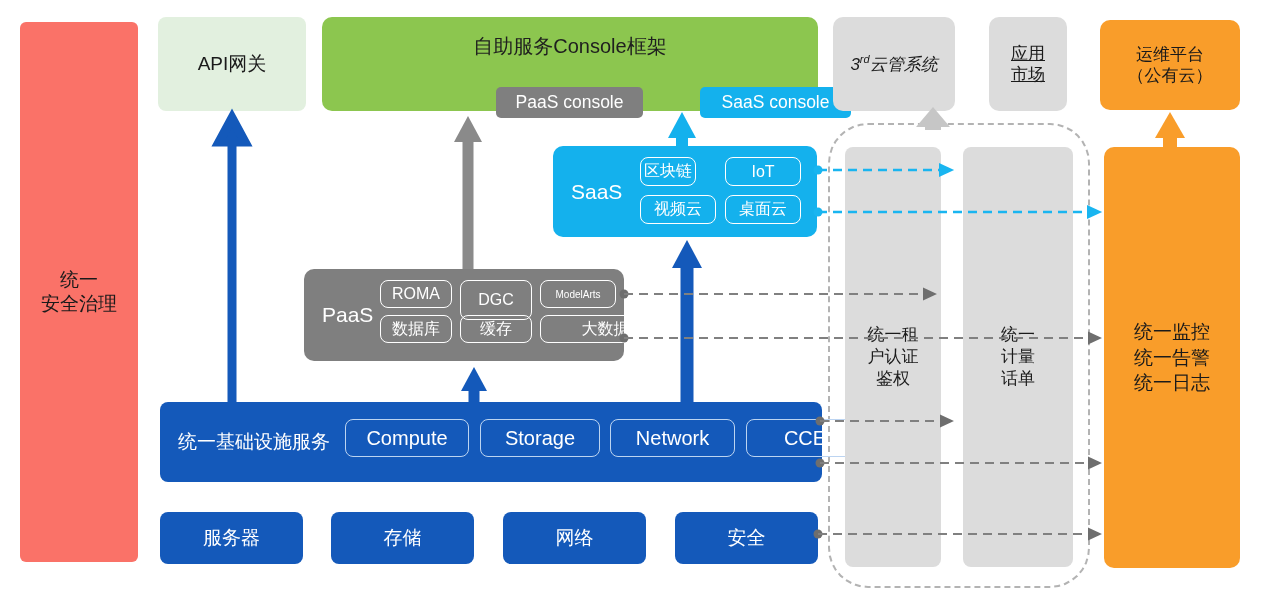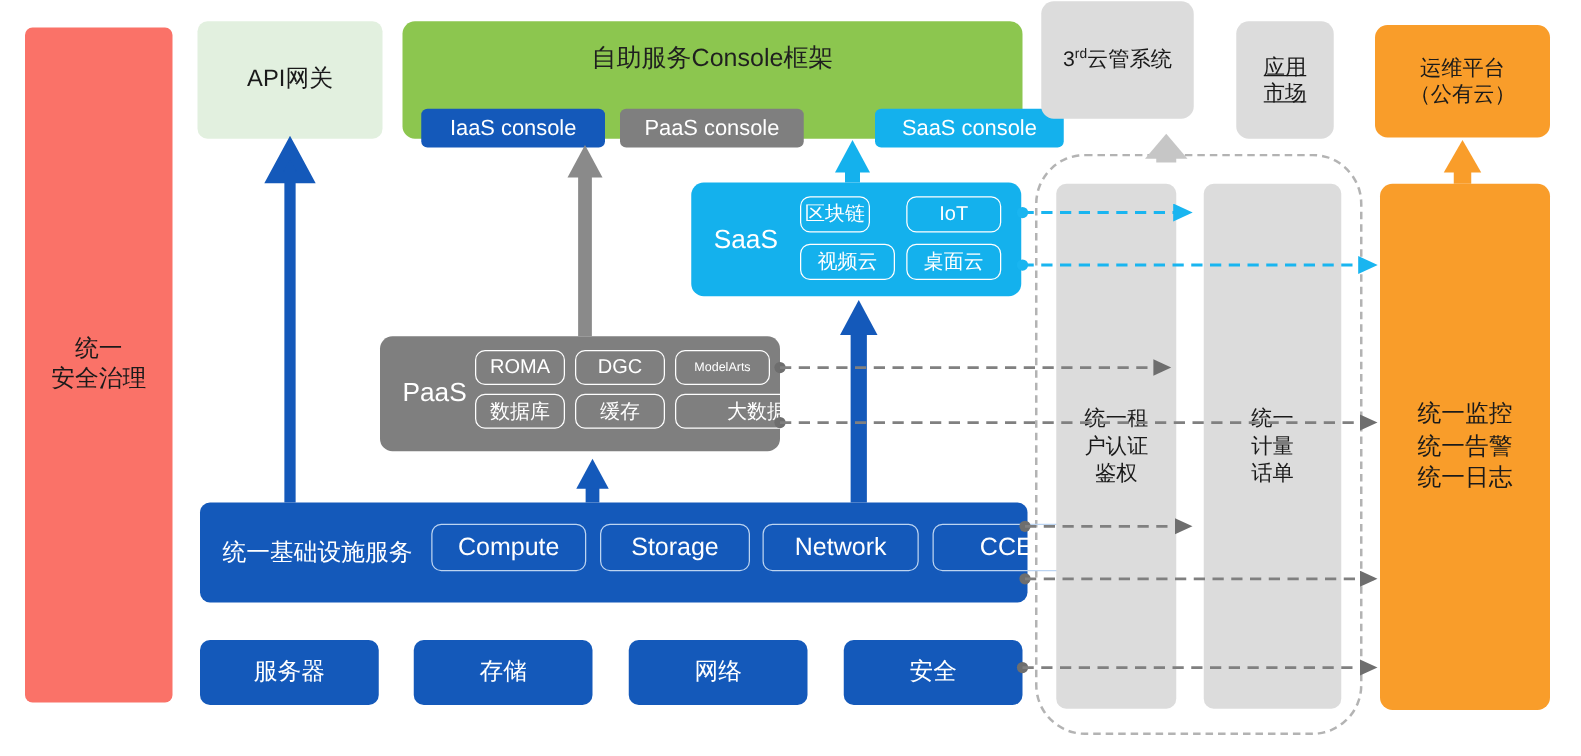--- a/index.html
+++ b/index.html
@@ -59,32 +59,29 @@
     <span style="white-space:pre-line;">统一
 安全治理</span>
   </div>
 
   <div class="box api-gw" style="left:158px;top:17px;width:148px;height:94px;">
     <span>API网关</span>
   </div>
 
   <div class="console-frame" style="position:absolute;left:322px;top:17px;width:496px;height:94px;">
     <div class="console-title">自助服务Console框架</div>
-    <div class="console-chip" style="left:15px;width:147px;background:#1459ba;">
-      <span>IaaS console</span>
-    </div>
     <div class="console-chip" style="left:174px;width:147px;background:#7f7f7f;">
       <span>PaaS console</span>
     </div>
     <div class="console-chip" style="left:330px;width:151px;background:#14b1ed;margin-left:48px;">
       <span>SaaS console</span>
     </div>
   </div>
 
-  <div class="box gray-top" style="left:833px;top:1px;width:122px;height:94px;">
+  <div class="box gray-top" style="left:833px;top:17px;width:122px;height:94px;font-style:italic;">
     <span>
       <span>3</span><sup style="font-size:11px;">rd</sup><span>云管系统</span>
     </span>
   </div>
 
   <div class="box gray-top" style="left:989px;top:17px;width:78px;height:94px;">
     <span style="white-space:pre-line;text-decoration:underline;">应用
 市场</span>
   </div>
 
@@ -109,21 +106,21 @@
     <div class="pill" style="left:172px;top:49px;width:76px;height:29px;">
       <span>桌面云</span>
     </div>
   </div>
 
   <div class="paas-panel" style="position:absolute;left:304px;top:269px;width:320px;height:92px;">
     <div class="paas-label">PaaS</div>
     <div class="pill" style="left:76px;top:11px;width:72px;height:28px;">
       <span>ROMA</span>
     </div>
-    <div class="pill" style="left:156px;top:11px;width:72px;height:28px;">
+    <div class="pill" style="left:156px;top:11px;width:72px;height:40px;">
       <span>DGC</span>
     </div>
     <div class="pill" style="left:236px;top:11px;width:76px;height:28px;font-size:10px;">
       <span>ModelArts</span>
     </div>
     <div class="pill" style="left:76px;top:46px;width:72px;height:28px;">
       <span>数据库</span>
     </div>
     <div class="pill" style="left:156px;top:46px;width:72px;height:28px;">
       <span>缓存</span>

